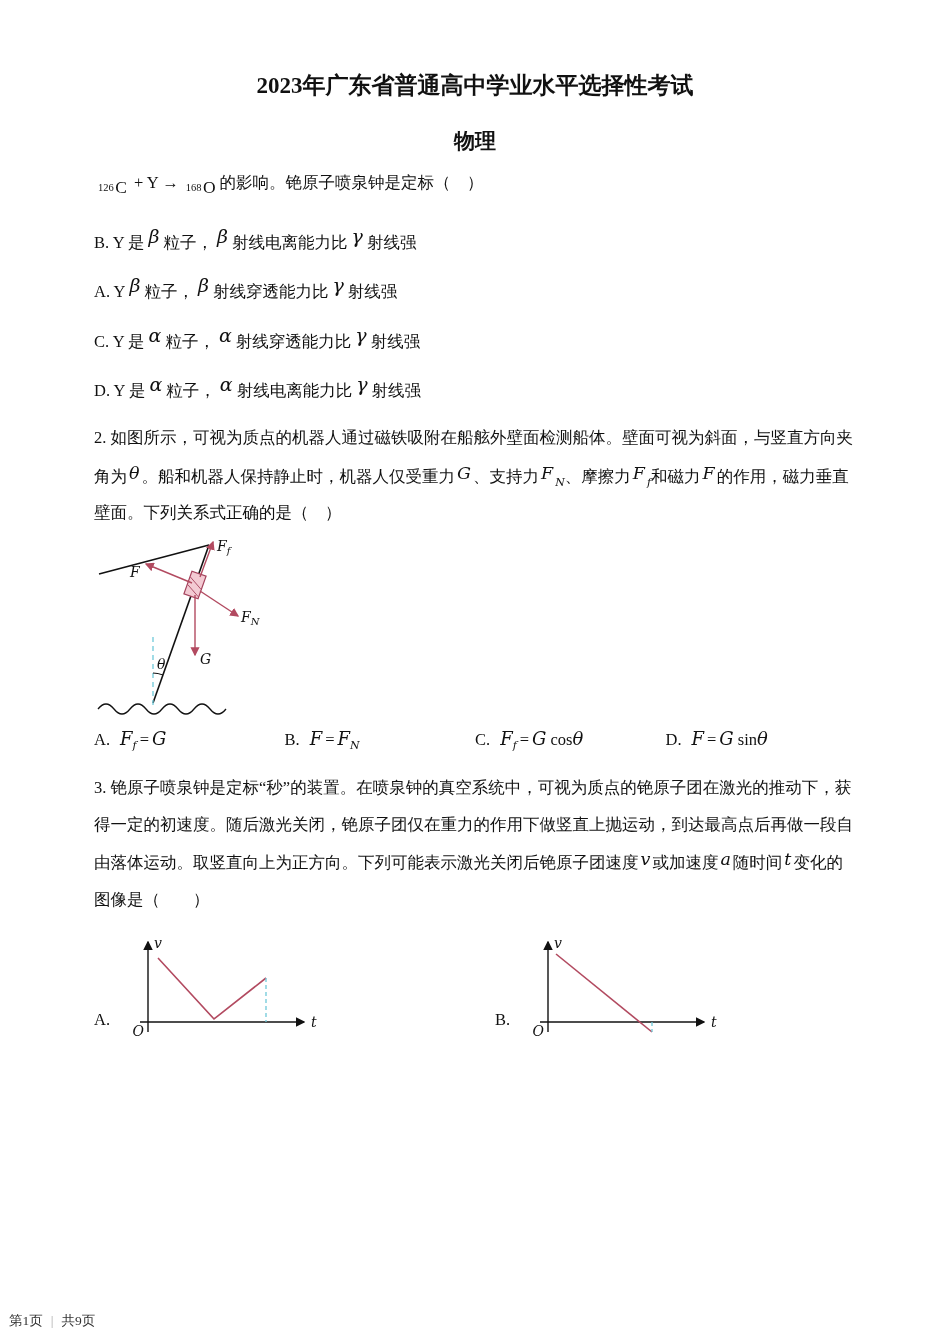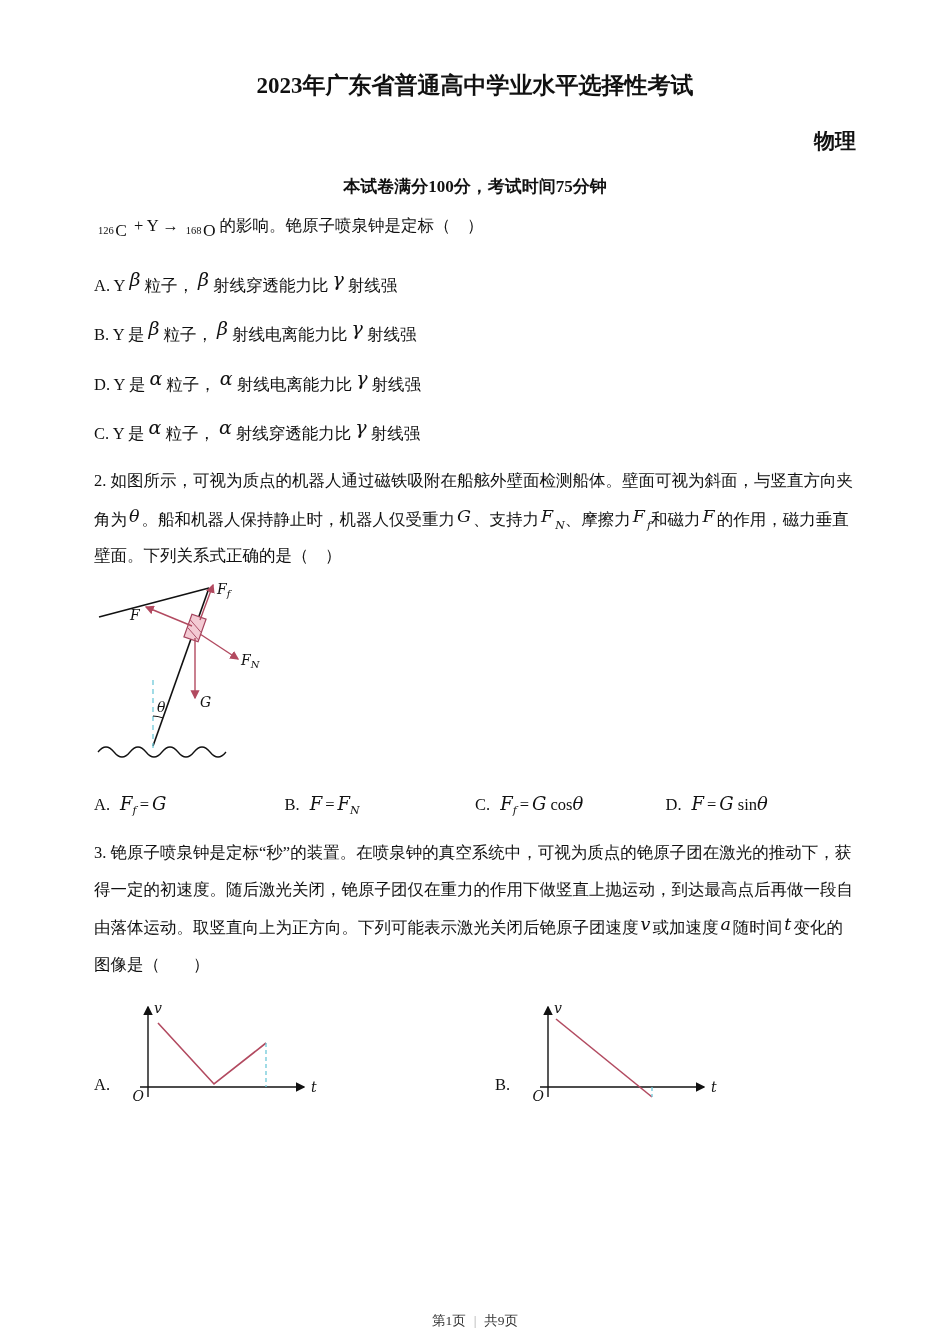--- a/index.html
+++ b/index.html
@@ -9,89 +9,88 @@
     margin:0 auto;
     box-sizing:border-box;
     padding:56px 85px 0 85px;
     background:#ffffff;
     color:#111;
     font-family:"Liberation Serif","DejaVu Serif",serif;
     font-size:16.5px;
     overflow:hidden;
   }
   .title{text-align:center;font-size:23px;font-weight:bold;margin:14px 0 0 0;}
-  .subject{text-align:right;font-size:21px;font-weight:bold;margin:26px 0 0 0;}
+  .subject{text-align:center;font-size:21px;font-weight:bold;margin:26px 0 0 0;}
   .info{text-align:center;font-size:17px;font-weight:bold;margin-top:20px;}
   .section{font-size:17.5px;font-weight:bold;line-height:1.85;margin-top:10px;}
   .stem{line-height:2.2;margin:10px 0 0 0;}
   .q1opt{margin-top:19px;line-height:1.6;}
   .gk{font-family:"DejaVu Serif",serif;font-style:italic;font-size:19px;position:relative;top:-5px;padding:0 4px;}
   .mi{font-family:"DejaVu Serif",serif;font-style:italic;}
   .mraise{position:relative;top:-3px;font-size:17.5px;padding:0 2px;}
   .msub{font-family:"DejaVu Serif",serif;font-style:italic;font-size:11px;vertical-align:-4px;}
   .mfunc{font-style:normal;margin-left:4px;}
   .feq{margin:0 3px;}
   .nuclide{display:inline-flex;align-items:center;margin:0 4px;vertical-align:-3px;}
   .scripts{display:inline-flex;flex-direction:row;align-items:center;font-size:10.5px;line-height:1.05;margin-right:1.5px;}
   .el{font-size:17.5px;}
   .rxn-mid{margin:0 3px;}
   .fig-wrap{margin:6px 0 0 2px;}
-  .opt-row{display:flex;margin-top:22px;}
+  .opt-row{display:flex;}
   .fopt{width:196px;font-size:16.5px;}
   .fopt .mi{font-size:18px;}
   .olabel{margin-right:10px;}
   .graphs{display:flex;align-items:flex-end;margin-top:14px;}
   .graph-group{display:flex;align-items:flex-end;}
   .graph-b{margin-left:168px;}
   .gl{margin-right:2px;margin-bottom:14px;}
   .svgm{font-family:"DejaVu Serif",serif;font-style:italic;font-size:14px;fill:#111;}
-  .footer{position:absolute;bottom:14px;left:0;width:100%;text-align:center;font-size:13.5px;color:#333;}
+  .footer{position:absolute;bottom:14px;left:0;width:100%;font-size:13.5px;color:#333;}
   .footer .sep{color:#aaa;margin:0 8px;}
 </style>
 </head>
 <body>
 
 <div class="page">
 
   <svg width="0" height="0" style="position:absolute">
     <defs>
       <marker id="mA" viewBox="0 0 10 10" refX="8.5" refY="5" markerWidth="6.5" markerHeight="6.5" orient="auto-start-reverse">
         <path d="M0,0L10,5L0,10Z" fill="#b24a60"></path>
       </marker>
       <marker id="mB" viewBox="0 0 10 10" refX="8.5" refY="5" markerWidth="7" markerHeight="7" orient="auto-start-reverse">
         <path d="M0,0L10,5L0,10Z" fill="#111"></path>
       </marker>
     </defs>
   </svg>
 
   <h1 class="title">2023年广东省普通高中学业水平选择性考试</h1>
   <h2 class="subject">物理</h2>
-  <div class="info">本试卷满分100分，考试时间75分钟</div>
 
   <p class="stem"><span class="nuclide">
         <span class="scripts">
           <span>12</span>
           <span>6</span>
         </span>
         <span class="el">C</span>
       </span><span class="rxn-mid">+ Y →</span><span class="nuclide">
         <span class="scripts">
           <span>16</span>
           <span>8</span>
         </span>
         <span class="el">O</span>
       </span><span>的影响。铯原子喷泉钟是定标（　）</span></p>
 
+  <div class="q1opt"><span>B. Y 是</span><span class="gk">β</span><span>粒子，</span><span class="gk">β</span><span>射线电离能力比</span><span class="gk">γ</span><span>射线强</span></div>
+
   <div class="q1opt"><span>A. Y</span><span class="gk">β</span><span>粒子，</span><span class="gk">β</span><span>射线穿透能力比</span><span class="gk">γ</span><span>射线强</span></div>
 
-  <div class="q1opt"><span>B. Y 是</span><span class="gk">β</span><span>粒子，</span><span class="gk">β</span><span>射线电离能力比</span><span class="gk">γ</span><span>射线强</span></div>
+  <div class="q1opt"><span>C. Y 是</span><span class="gk">α</span><span>粒子，</span><span class="gk">α</span><span>射线穿透能力比</span><span class="gk">γ</span><span>射线强</span></div>
 
   <div class="q1opt"><span>D. Y 是</span><span class="gk">α</span><span>粒子，</span><span class="gk">α</span><span>射线电离能力比</span><span class="gk">γ</span><span>射线强</span></div>
-
-  <div class="q1opt"><span>C. Y 是</span><span class="gk">α</span><span>粒子，</span><span class="gk">α</span><span>射线穿透能力比</span><span class="gk">γ</span><span>射线强</span></div>
 
   <p class="stem" style="margin-top:16px"><span>2. 如图所示，可视为质点的机器人通过磁铁吸附在船舷外壁面检测船体。壁面可视为斜面，与竖直方向夹角为</span><span class="mi mraise">θ</span><span>。船和机器人保持静止时，机器人仅受重力</span><span class="mi mraise">G</span><span>、支持力</span><span class="mi mraise">F</span><span class="msub">N</span><span>、摩擦力</span><span class="mi mraise">F</span><span class="msub">f</span><span>和磁力</span><span class="mi mraise">F</span><span>的作用，磁力垂直壁面。下列关系式正确的是（　）</span></p>
 
   <div class="fig-wrap">
     <svg width="235" height="186" viewBox="0 0 235 186">
       <line x1="113" y1="8" x2="57" y2="166" stroke="#111" stroke-width="1.6"></line>
       <line x1="113" y1="8" x2="3" y2="37" stroke="#111" stroke-width="1.6"></line>
       <line x1="57" y1="100" x2="57" y2="170" stroke-dasharray="5,4" stroke-width="1.3" stroke="#6fc9d9"></line>
       <path d="M57,136 A30,30 0 0 1 67,138" fill="none" stroke="#111" stroke-width="1"></path>
       <text x="61" y="132" class="svgm" font-size="12">θ</text>

